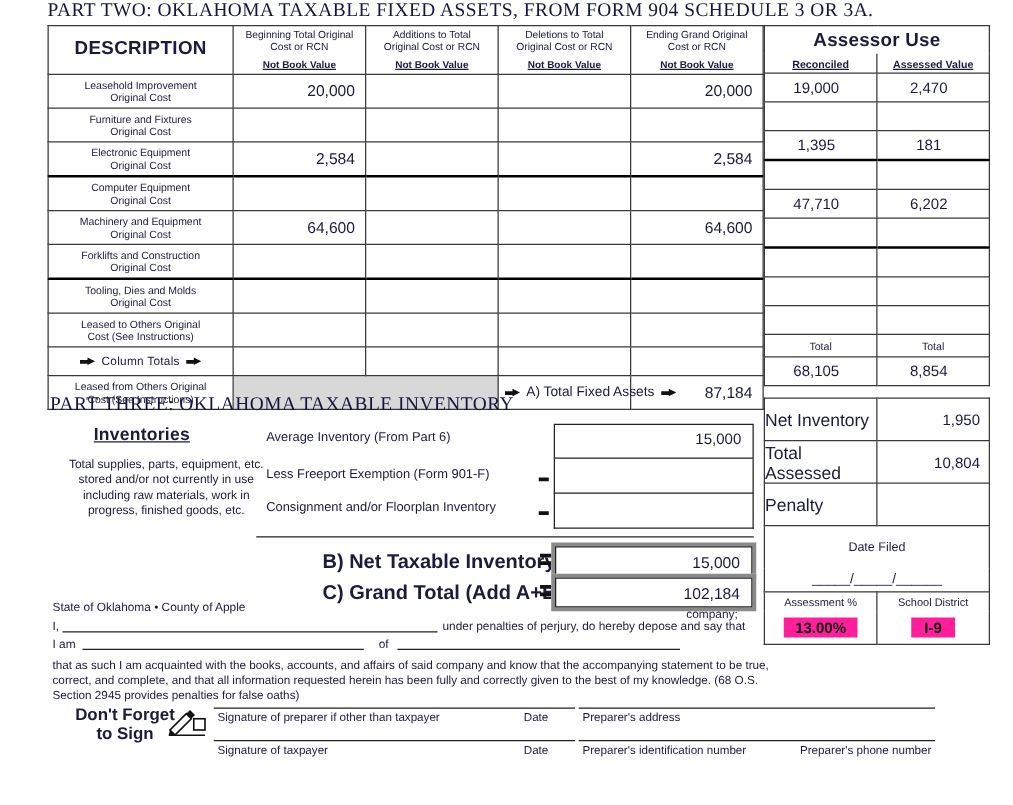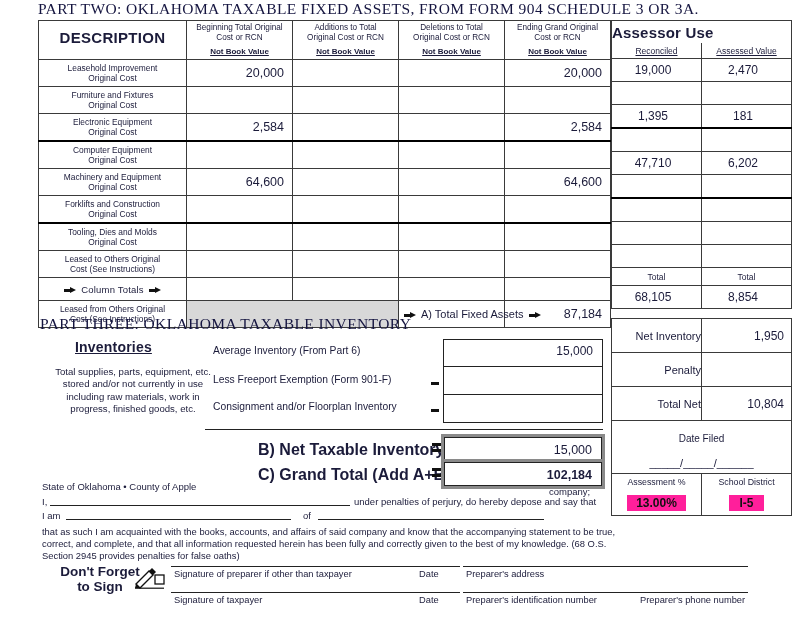--- a/index.html
+++ b/index.html
@@ -126,36 +126,36 @@
     border: 1px solid #2a2a2a;
     border-collapse: collapse;
     table-layout: fixed;
   }
   .assessor td {
     border: 1px solid #3a3a3a;
     padding: 0;
     vertical-align: middle;
   }
   .assessor .title {
-    text-align: left;
+    text-align: center;
     font-size: 15px;
     font-weight: bold;
     height: 22px;
     border-bottom: none;
     letter-spacing: 0.2px;
   }
   .assessor .sub {
     text-align: center;
     font-size: 8.5px;
     height: 15px;
     border-top: none;
   }
   .assessor .sub span {
     text-decoration: underline;
-    font-weight: normal;
+    font-weight: bold;
   }
   .assessor .num {
     text-align: center;
     font-size: 12px;
     padding-right: 7px;
     height: 22px;
   }
   .assessor .totlbl {
     text-align: center;
     font-size: 8.5px;
@@ -173,22 +173,22 @@
     table-layout: fixed;
     border: 1px solid #2a2a2a;
   }
   .assessor2 td {
     border: 1px solid #3a3a3a;
     padding: 0;
     vertical-align: middle;
     height: 33px;
   }
   .assessor2 .lbl {
-    text-align: right;
-    font-size: 11px;
+    text-align: left;
+    font-size: 14px;
   }
   .assessor2 .num {
     text-align: right;
     font-size: 12px;
     padding-right: 7px;
   }
   .assessor2 .datefiled {
     text-align: center;
     font-size: 10px;
     height: 34px;
@@ -561,58 +561,58 @@
   <div class="hrule" style="left:205px; top:429px; width:398px;"></div>
 
   <div class="bold-lbl" style="left:258px; top:441px; width:170px;">B) Net Taxable Inventory</div>
   <div class="eqsign" style="left:432px; top:442px;"></div>
   <div class="thick-box" style="left:441px; top:434px; width:164px; height:30px;">
     <div class="inner">15,000</div>
   </div>
 
   <div class="bold-lbl" style="left:258px; top:466px; width:170px;">C) Grand Total (Add A+B)</div>
   <div class="eqsign" style="left:432px; top:467px;"></div>
-  <div class="thick-box" style="left:441px; top:459px; width:164px; height:30px;font-weight:bold;">
+  <div class="thick-box" style="left:441px; top:459px; width:164px; height:30px;">
     <div class="inner">102,184</div>
   </div>
 
   <table class="assessor2">
     <colgroup>
         <col style="width:90px">
         <col style="width:90px">
       </colgroup>
     <tbody>
         <tr>
       <td class="lbl">Net Inventory</td>
       <td class="num">1,950</td>
     </tr>
     <tr>
+      <td class="lbl">Total Assessed</td>
+      <td class="num">10,804</td>
+    </tr>
+    <tr>
       <td class="lbl">Penalty</td>
       <td class="num"></td>
-    </tr>
-    <tr>
-      <td class="lbl">Total Net</td>
-      <td class="num">10,804</td>
     </tr>
     <tr>
       <td class="datefiled" colspan="2">Date Filed</td>
     </tr>
     <tr>
       <td class="dateline" colspan="2">_____/_____/______</td>
     </tr>
     <tr>
       <td class="subhdr">Assessment %</td>
       <td class="subhdr">School District</td>
     </tr>
     <tr>
       <td class="hlcell">
         <span class="hl">13.00%</span>
       </td>
       <td class="hlcell">
-        <span class="hl small">I-5</span>
+        <span class="hl small">I-9</span>
       </td>
     </tr>
   </tbody>
     </table>
 
   <div class="aff" style="left:42px; top:481px;">State of Oklahoma • County of Apple</div>
 
   <div class="aff" style="left:42px; top:496px;">I,</div>
   <div class="uline" style="left:50px; top:505px; width:300px;"></div>
   <div class="aff" style="left:354px; top:496px;">under penalties of perjury, do hereby depose and say that</div>

